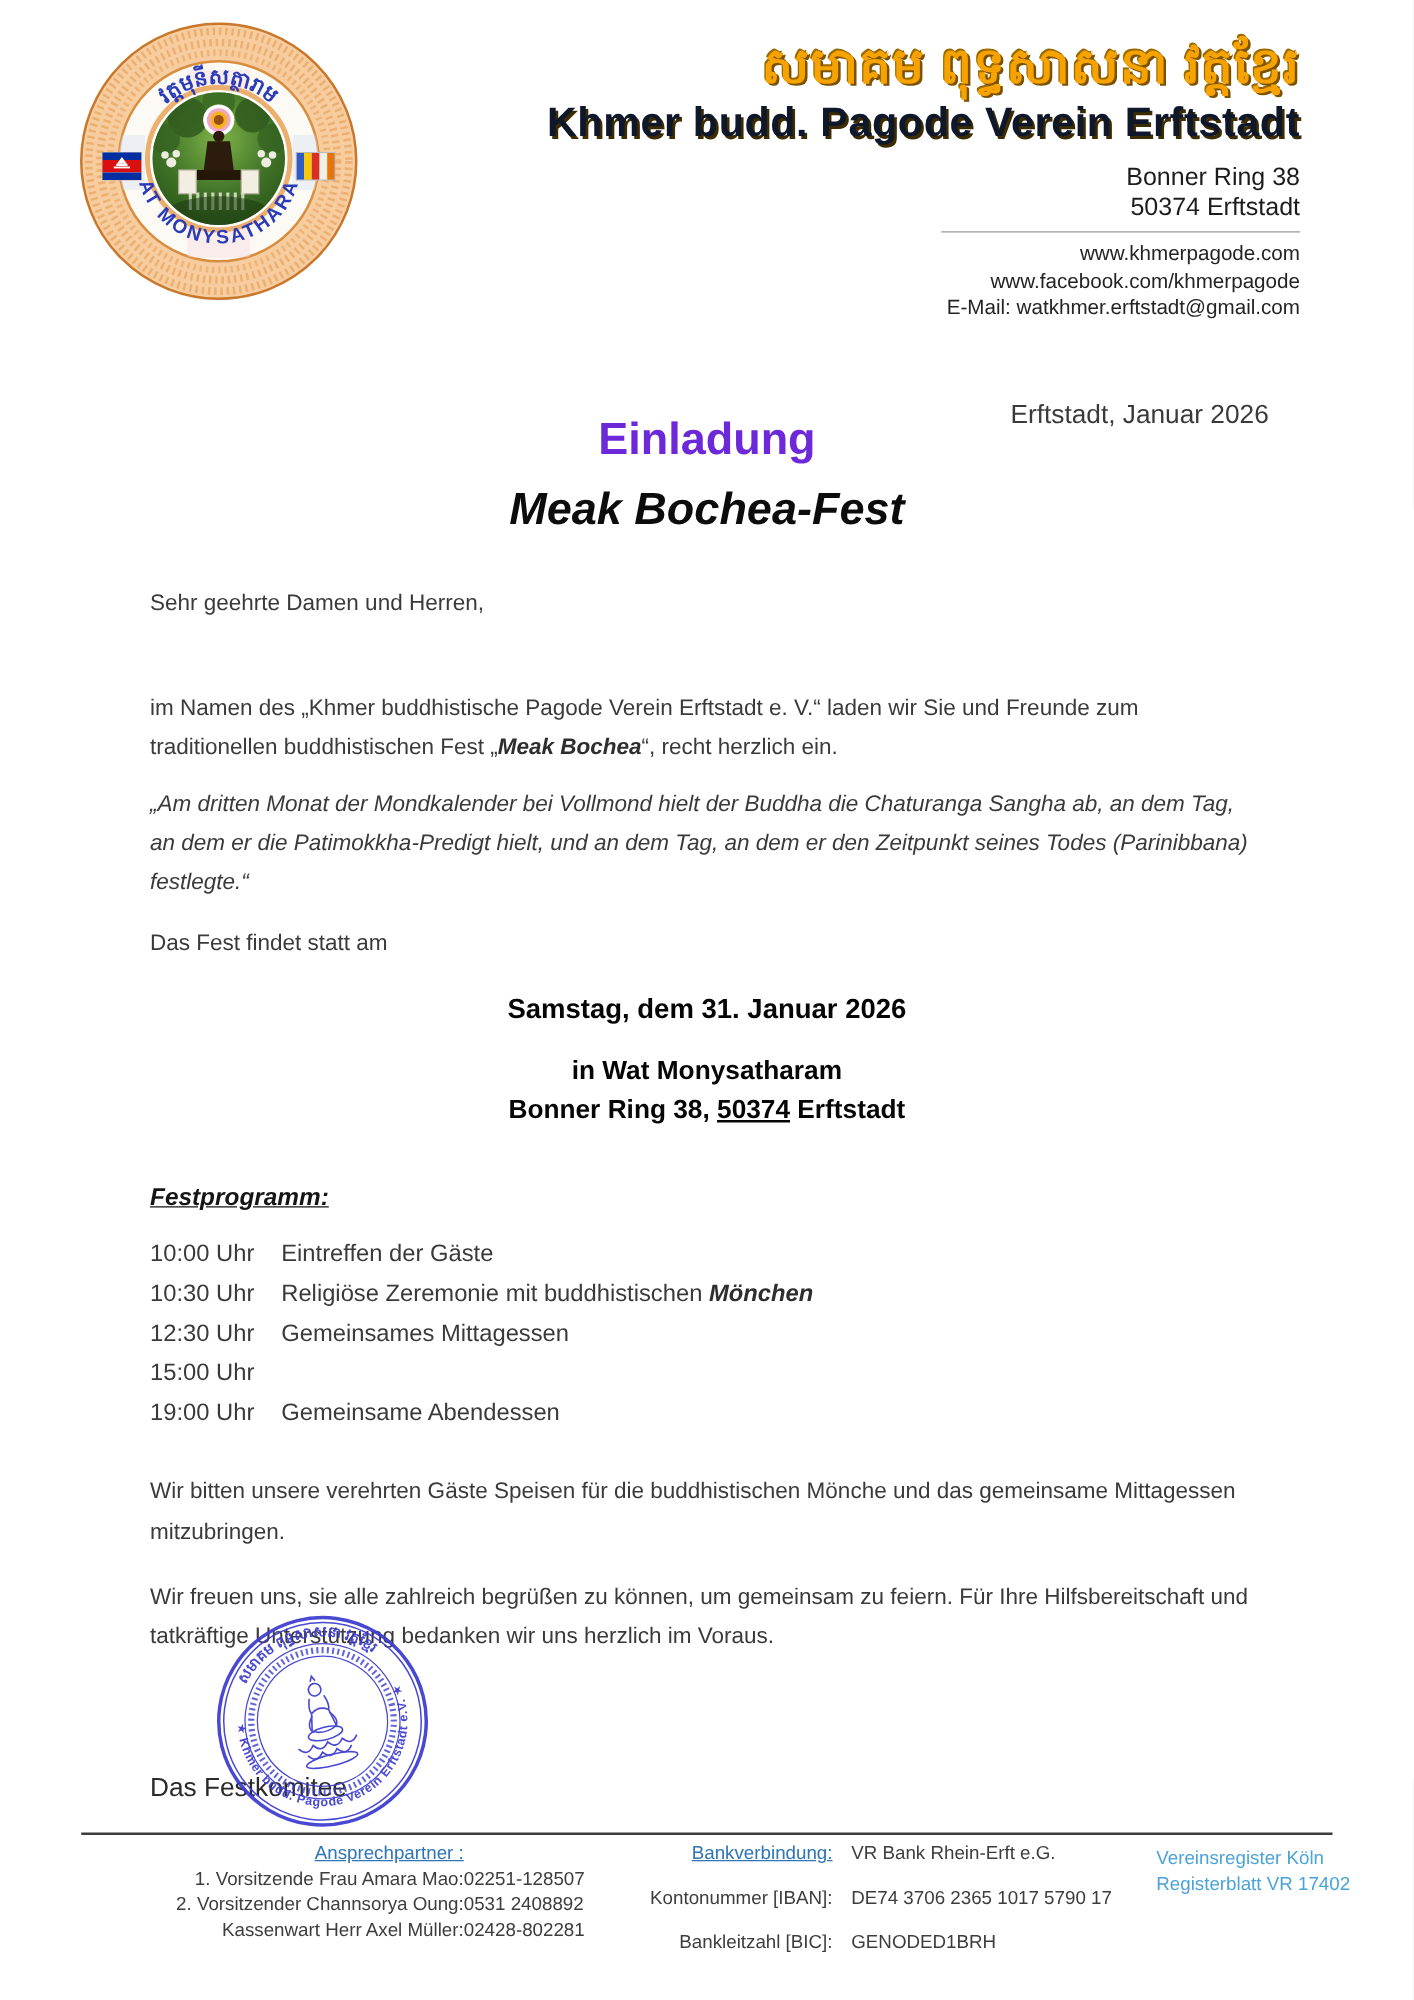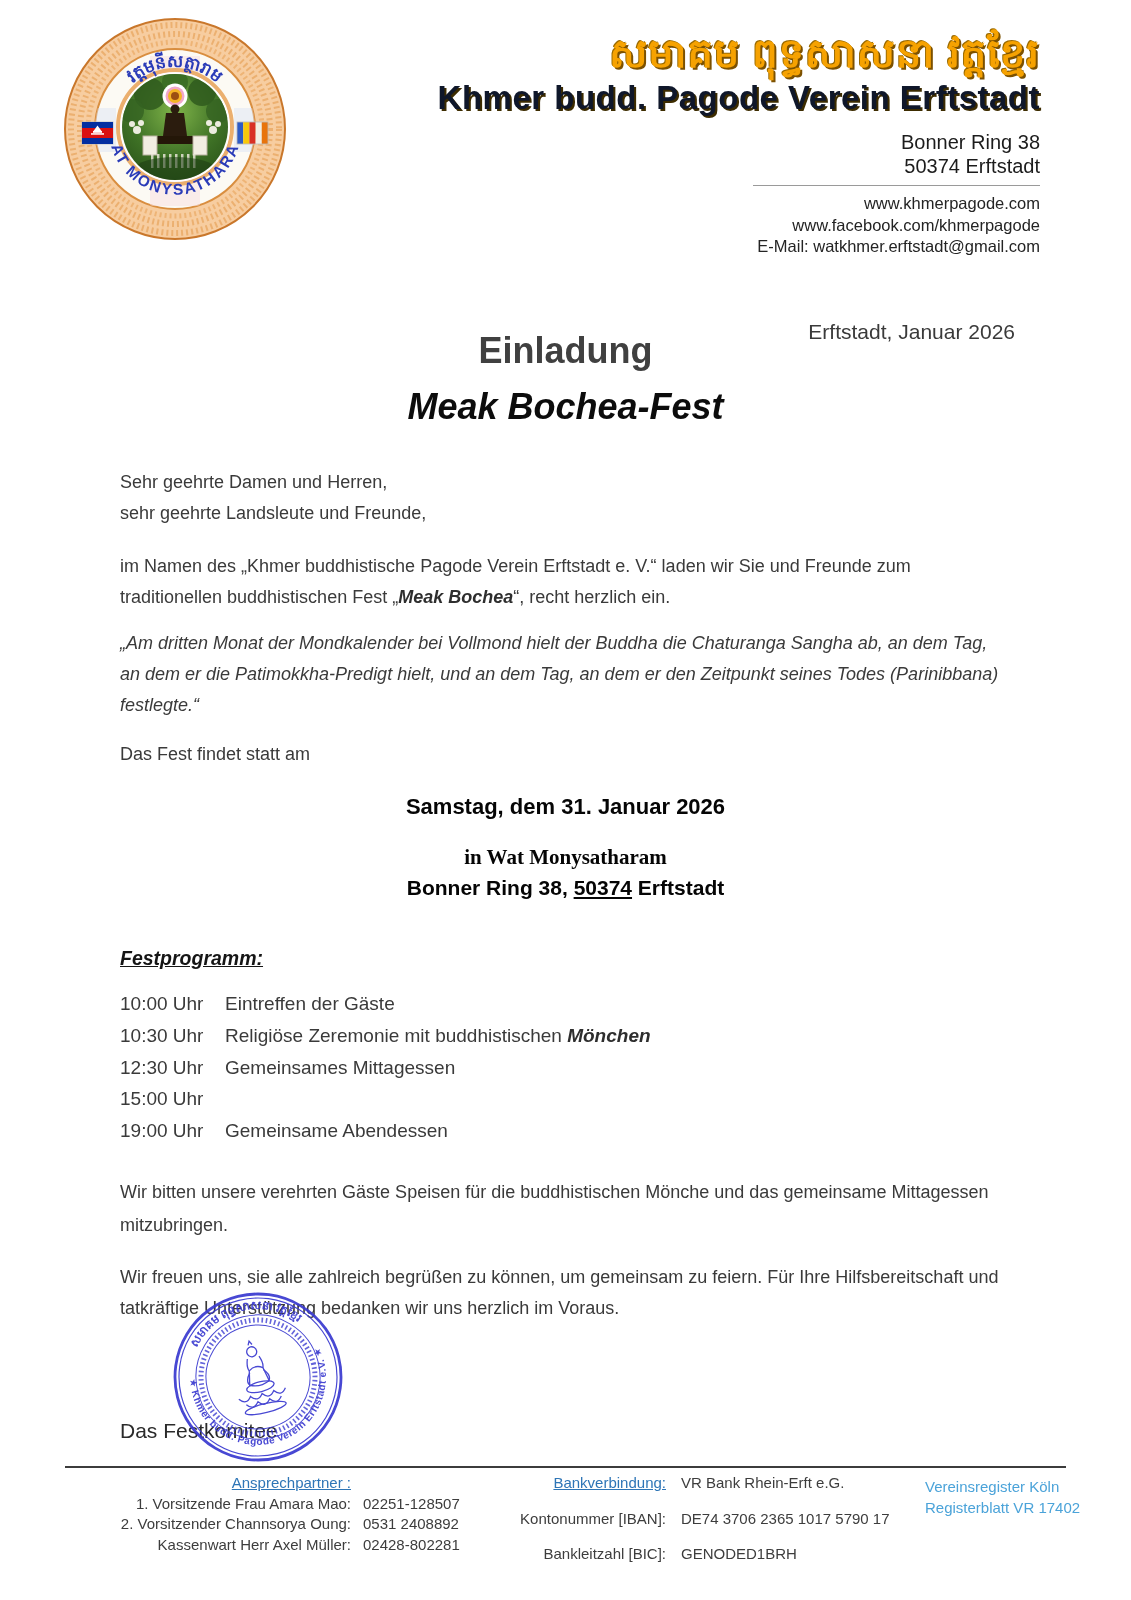--- a/index.html
+++ b/index.html
@@ -20,51 +20,51 @@
     font-size:33px; font-weight:bold; color:#0f172a; letter-spacing:.5px; margin-top:3px;
     text-shadow:2px 2px 0 #3d2c00;
     white-space:nowrap;
   }
   .hdr-address { margin-top:13px; font-size:20px; color:#1c1c1c; line-height:24px; }
   .hdr-rule { margin:7px 0 7px auto; width:287px; height:0; border-top:1.5px solid #9a9a9a; }
   .hdr-links { font-size:16.5px; color:#242424; line-height:21.5px; }
   .dateline { position:absolute; top:272px; right:116px; font-size:21px; color:#3a3a3a;margin-top:48px; }
   
   .title1 { position:absolute; top:330px; left:0; right:0; text-align:center;
-            font-size:36px; font-weight:bold; color:#404040; }
+            font-size:36px; font-weight:bold; color:#6d28d9; }
   .title2 { position:absolute; top:386px; left:0; right:0; text-align:center;
             font-size:36px; font-weight:bold; font-style:italic; color:#0c0c0c; }
   
   .blk { position:absolute; left:120px; width:895px; font-size:18px; line-height:31px; }
   .saluts { top:467px; }
   .intro  { top:551px; }
   .intro b i, .bold-it { font-weight:bold; font-style:italic; color:#2e2e2e; }
   .quote  { top:628px; width:882px; font-style:italic; }
   .leadin { top:739px; }
   .center-blk { position:absolute; left:0; right:0; text-align:center; color:#050505; font-weight:bold; }
   .event-date { top:794px; font-size:22px; }
-  .event-loc  { top:845px; font-size:21px;font-family:Liberation Serif, serif; }
+  .event-loc  { top:845px; font-size:21px; }
   .event-addr { top:876px; font-size:21px; }
   .event-addr .zip { text-decoration:underline; }
   .prog-heading { position:absolute; left:120px; top:947px; font-size:19.5px; font-weight:bold;
                   font-style:italic; text-decoration:underline; color:#151515; }
   .prog-list { position:absolute; left:120px; top:993px; font-size:19px; }
   .prog-row { display:flex; height:31.8px; align-items:baseline; }
   .prog-time { width:105px; flex:0 0 105px; }
   .para1 { top:1176px; line-height:33px; }
   .para2 { top:1262px; line-height:31px; }
   
   .stamp { position:absolute; left:172px; top:1291px; width:172px; height:172px;
            transform:rotate(-14deg); opacity:.93; z-index:3; }
   .signature { position:absolute; left:120px; top:1419px; font-size:21px; color:#2a2a2a; z-index:1; }
   
   .footer-rule { position:absolute; left:65px; right:65px; top:1466px; height:0;
                  border-top:2px solid #3c3c3c; }
   .f-col { position:absolute; top:1473px; font-size:15px; line-height:20.6px; color:#3d3d3d; }
-  .f-contacts { left:50px; display:grid; grid-template-columns:301px auto; column-gap:12px; }
+  .f-contacts { left:70px; display:grid; grid-template-columns:301px auto; }
   .f-bank { left:490px; display:grid; grid-template-columns:176px auto; column-gap:10px;gap:15px; }
   .f-label { text-align:right; }
   .f-head { color:#2E75B6; text-decoration:underline; font-weight:normal; }
   .f-register { position:absolute; left:925px; top:1476px; font-size:15px; line-height:21px; color:#4BA3D9; }
 </style>
 </head>
 <body>
 
 <div class="page">
 
@@ -185,21 +185,20 @@
     </div>
   </div>
 
   <div class="dateline">Erftstadt, Januar 2026</div>
 
   <div class="title1">Einladung</div>
   <div class="title2">Meak Bochea-Fest</div>
 
   <div class="blk saluts">
     <div>Sehr geehrte Damen und Herren,</div>
-    <div>sehr geehrte Landsleute und Freunde,</div>
   </div>
 
   <div class="blk intro"><span>im Namen des „Khmer buddhistische Pagode Verein Erftstadt e. V.“ laden wir Sie und Freunde zum traditionellen buddhistischen Fest „</span><span class="bold-it">Meak Bochea</span><span>“, recht herzlich ein.</span></div>
 
   <div class="blk quote">„Am dritten Monat der Mondkalender bei Vollmond hielt der Buddha die Chaturanga Sangha ab, an dem Tag, an dem er die Patimokkha-Predigt hielt, und an dem Tag, an dem er den Zeitpunkt seines Todes (Parinibbana) festlegte.“</div>
 
   <div class="blk leadin">Das Fest findet statt am</div>
 
   <div class="center-blk event-date">Samstag, dem 31. Januar 2026</div>
   <div class="center-blk event-loc">in Wat Monysatharam</div>

